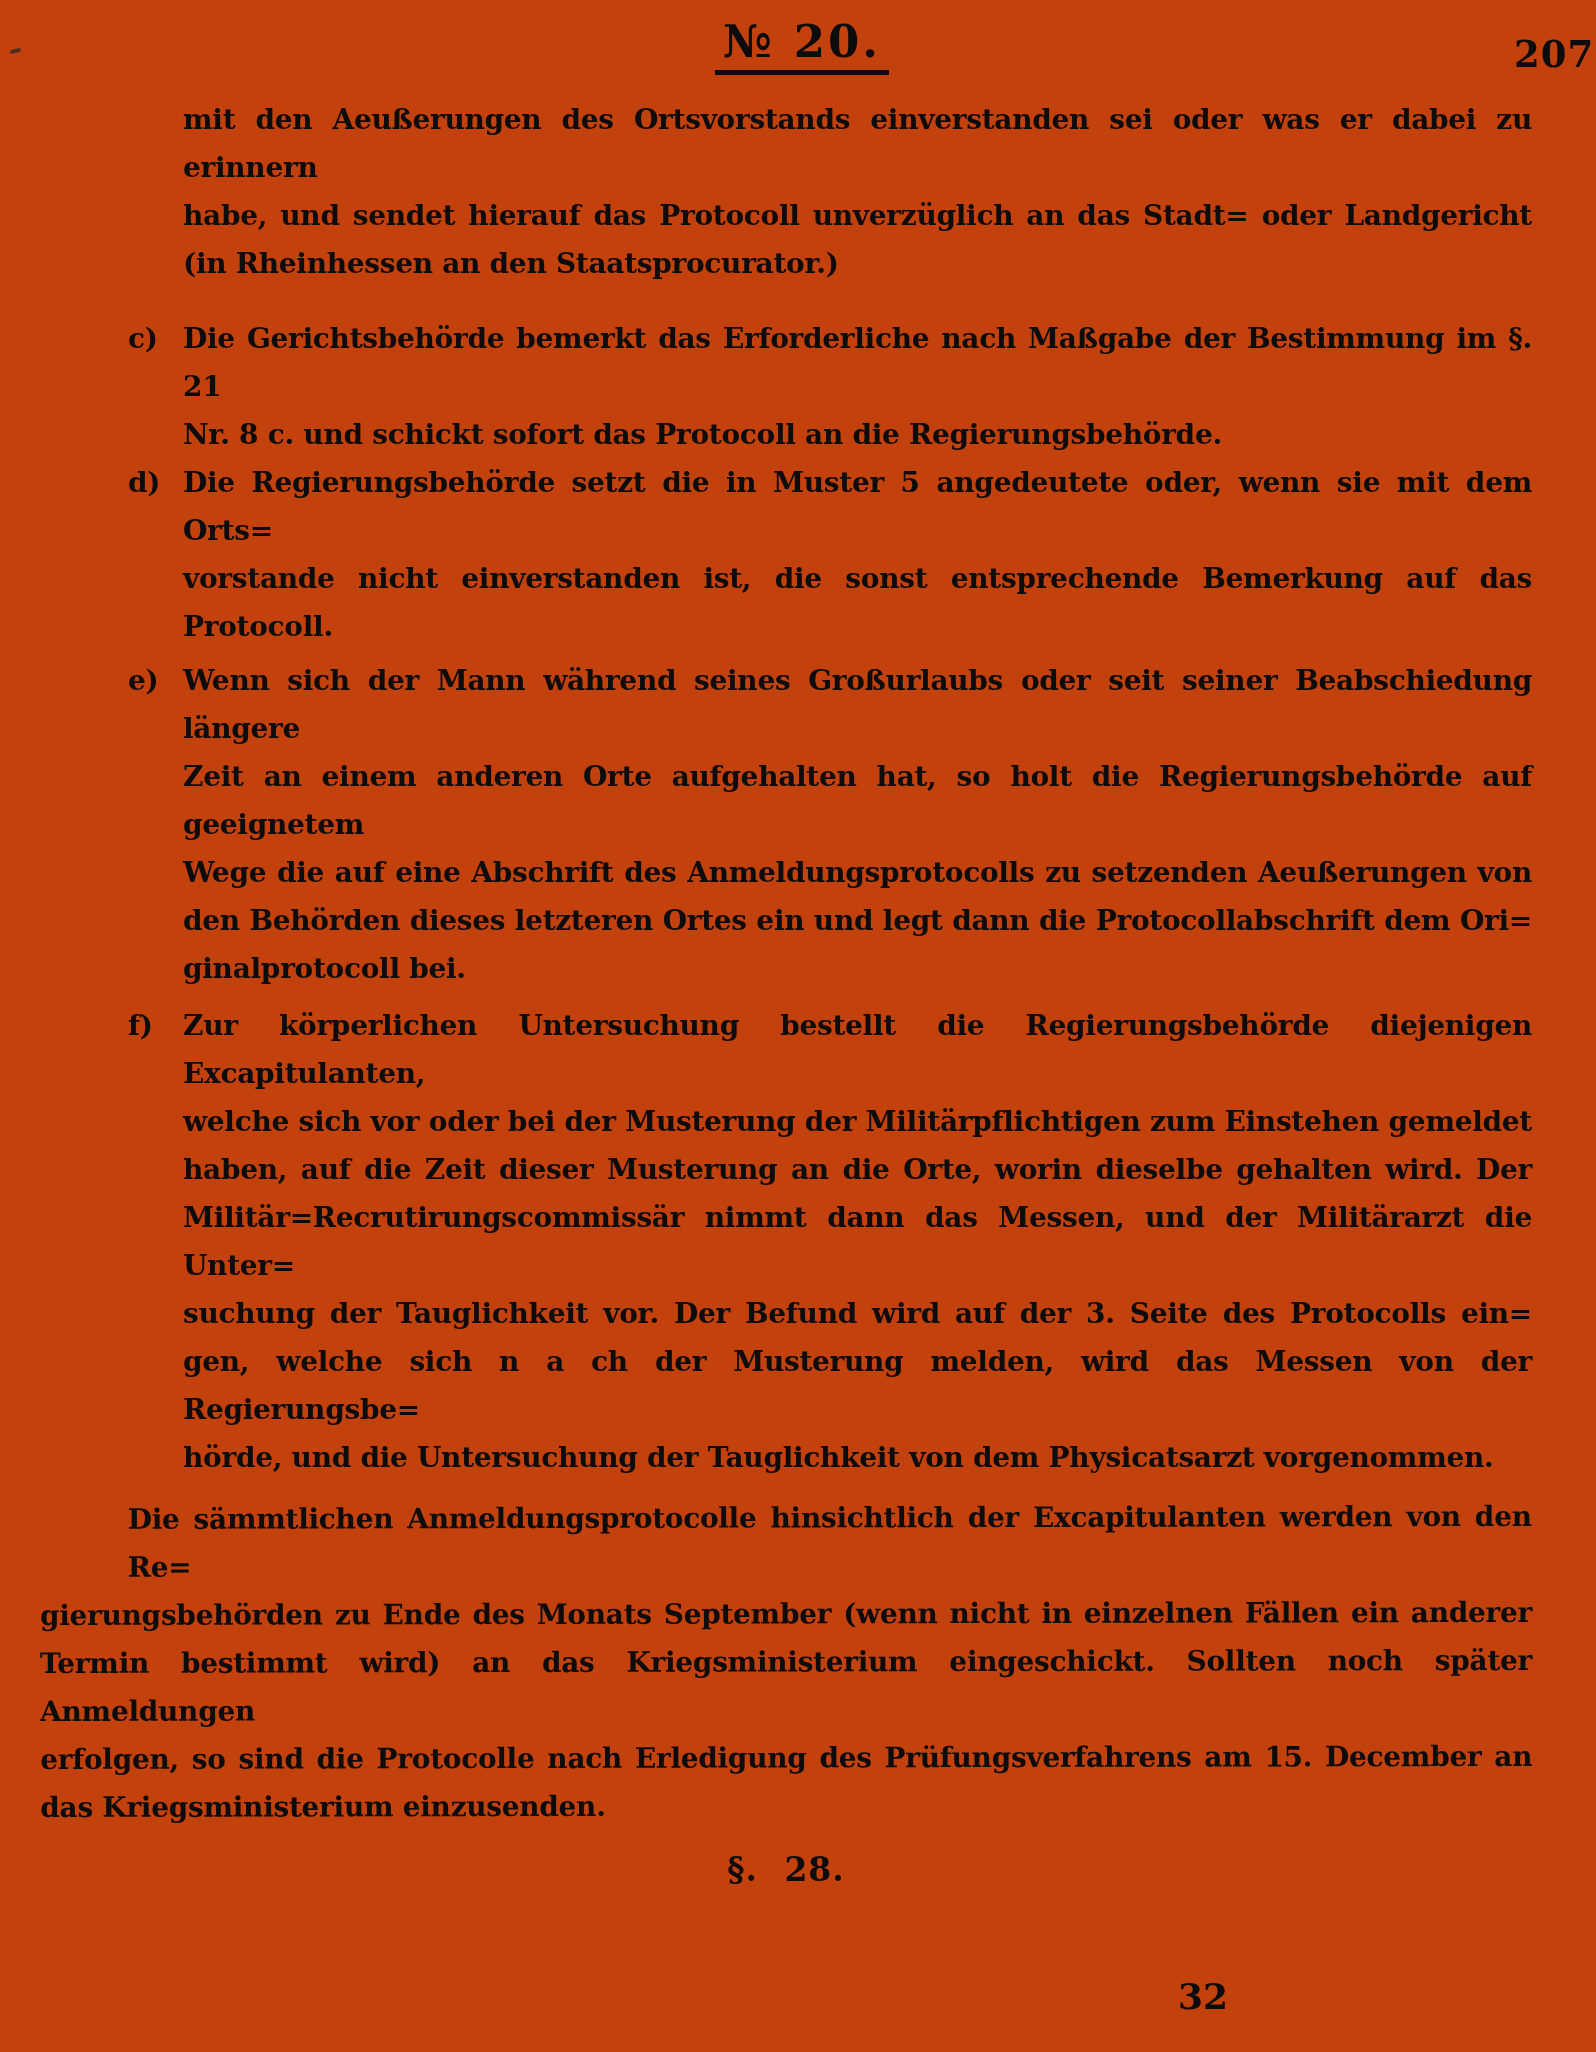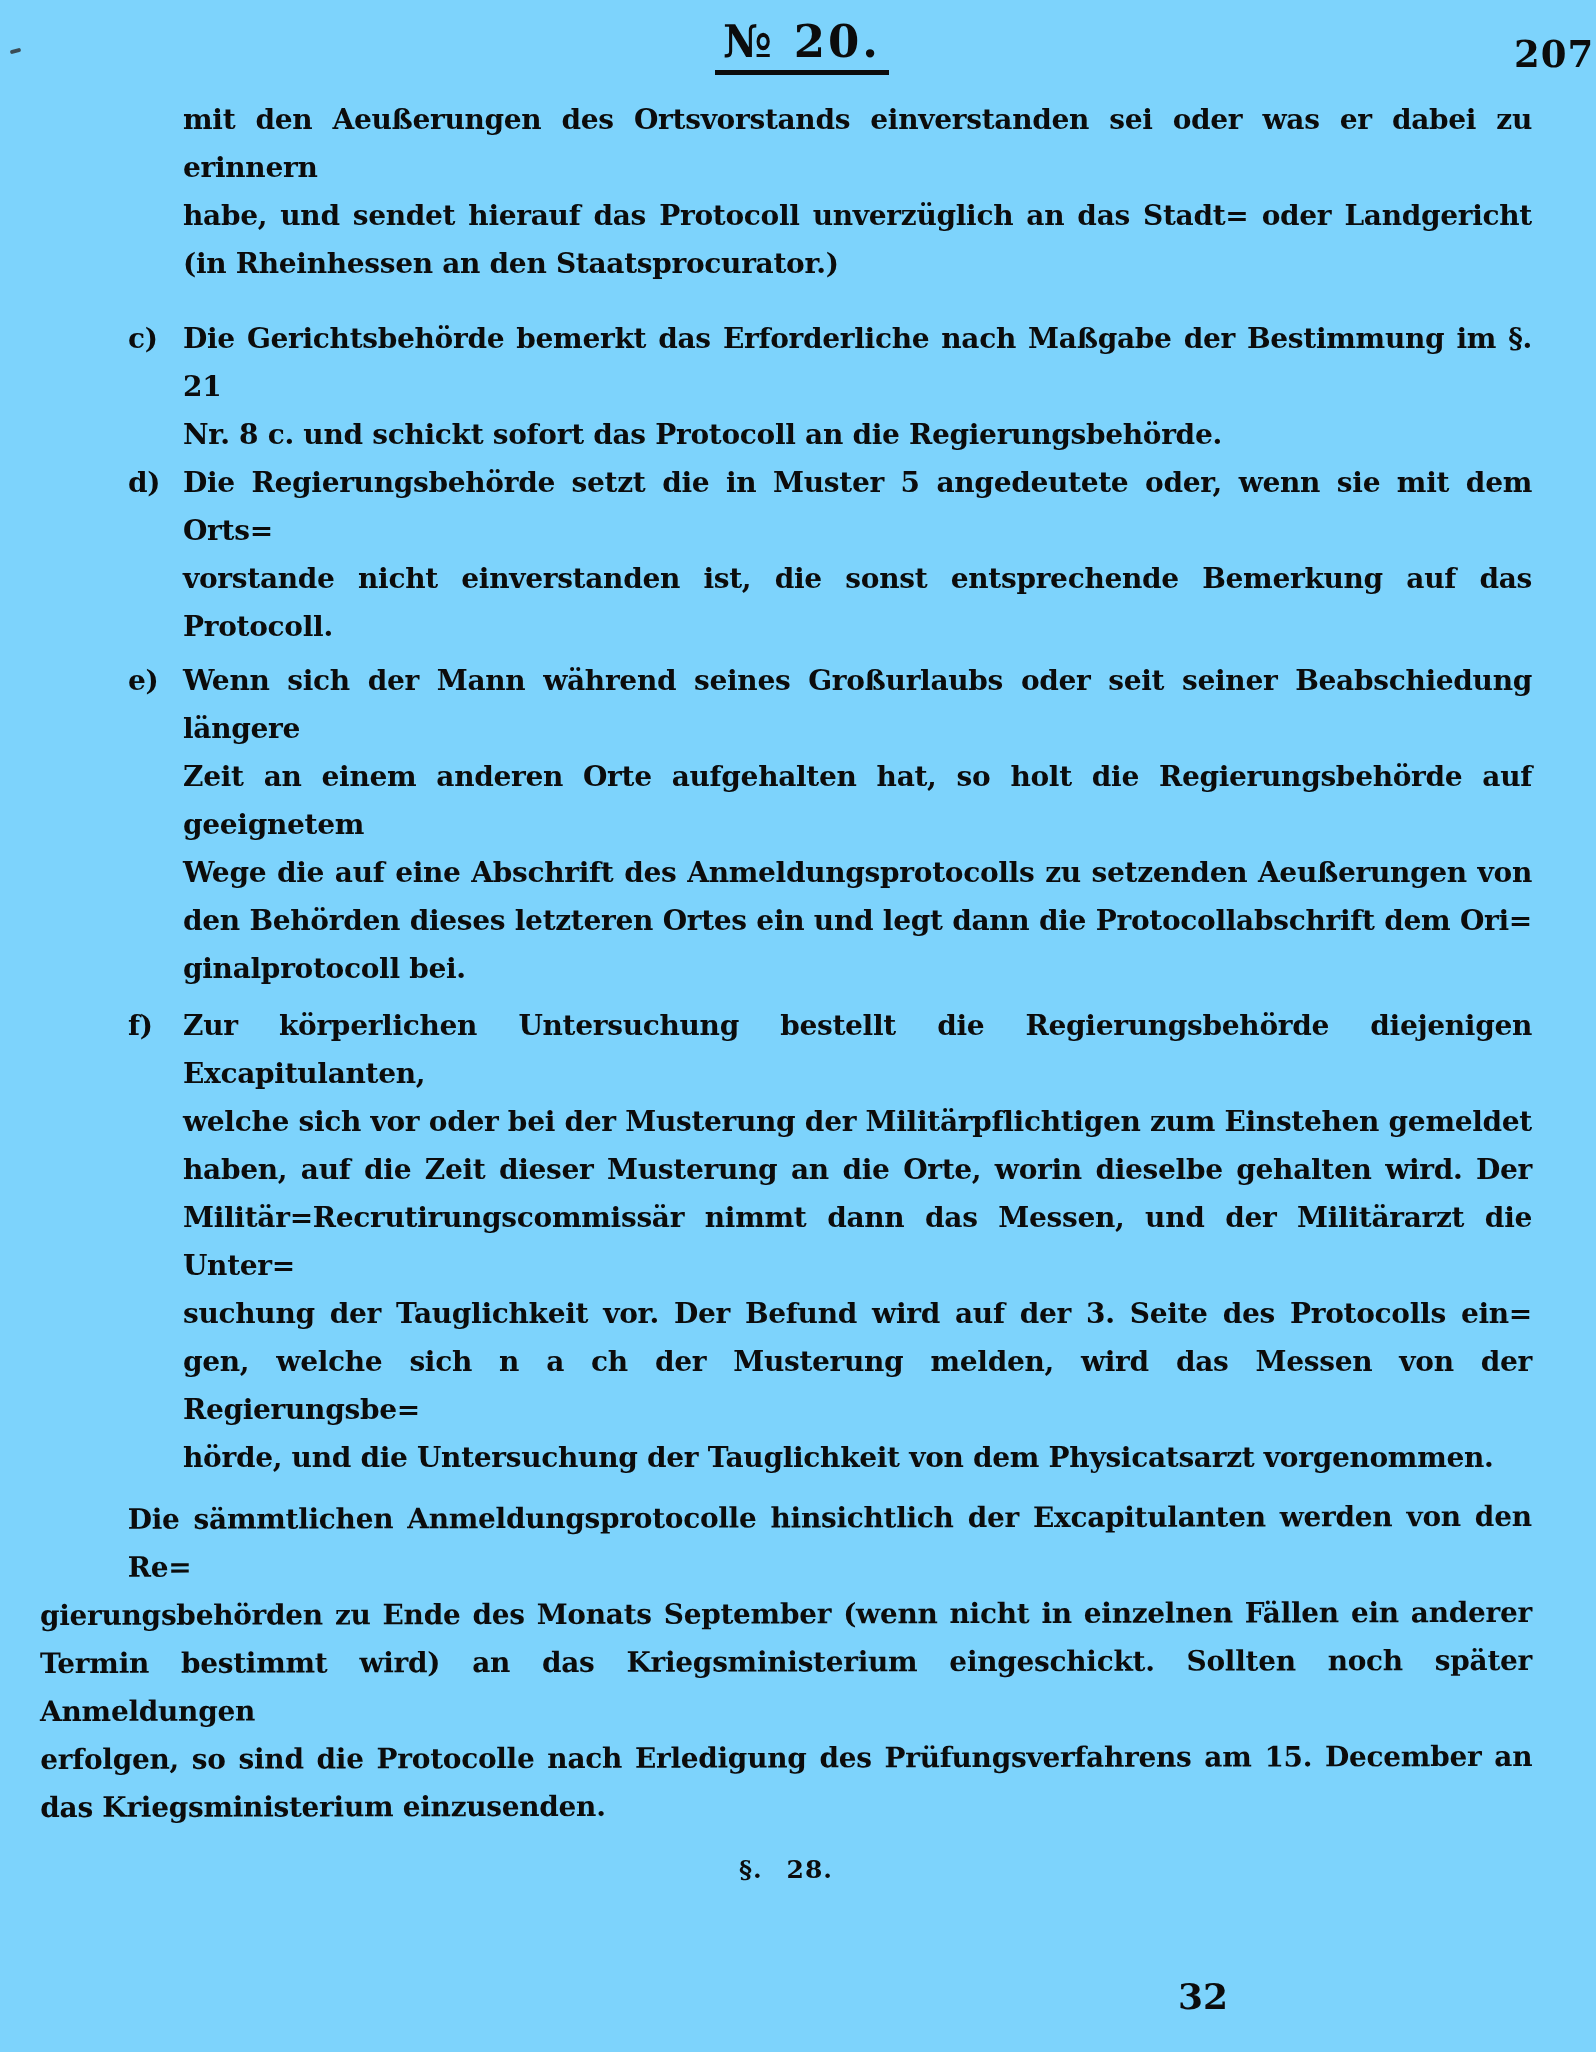--- a/index.html
+++ b/index.html
@@ -1,21 +1,21 @@
 <!DOCTYPE html>
 <html><head>
 <meta charset="utf-8">
 <style>
   * { box-sizing: border-box; }
   html, body { margin: 0; padding: 0; background: #ffffff; }
   .page {
     position: relative;
     width: 1596px;
     height: 2052px;
-    background: #7dd3fc;
+    background: #c2410c;
     overflow: hidden;
     font-family: "DejaVu Serif", serif;
     font-weight: 700;
     color: #0c0c0c;
   }
   .header-issue {
     position: absolute;
     top: 18px; left: 0; width: 100%;
     text-align: center;
   }
@@ -59,21 +59,21 @@
   .list-item .letter { flex: 0 0 55px; margin-left: 88px; }
   .list-item .item-body { width: 1349px; }
   .gap-c  { margin-top: 27px; }
   .gap-e  { margin-top: 6px; }
   .gap-f  { margin-top: 9px; }
   .gap-cl { margin-top: 14px; }
   .closing { transform: rotate(-0.12deg); transform-origin: left center; }
   .sec-heading {
     text-align: right;
     text-align-last: center;
-    font-size: 25px;
+    font-size: 33px;
     line-height: 48px;
     word-spacing: 14px;
     letter-spacing: 1px;
   }
   .head-28 { margin-top: 14px; }
   .signature-mark {
     position: absolute;
     top: 1978px; left: 1178px;
     font-size: 36px; line-height: 1;
   }

